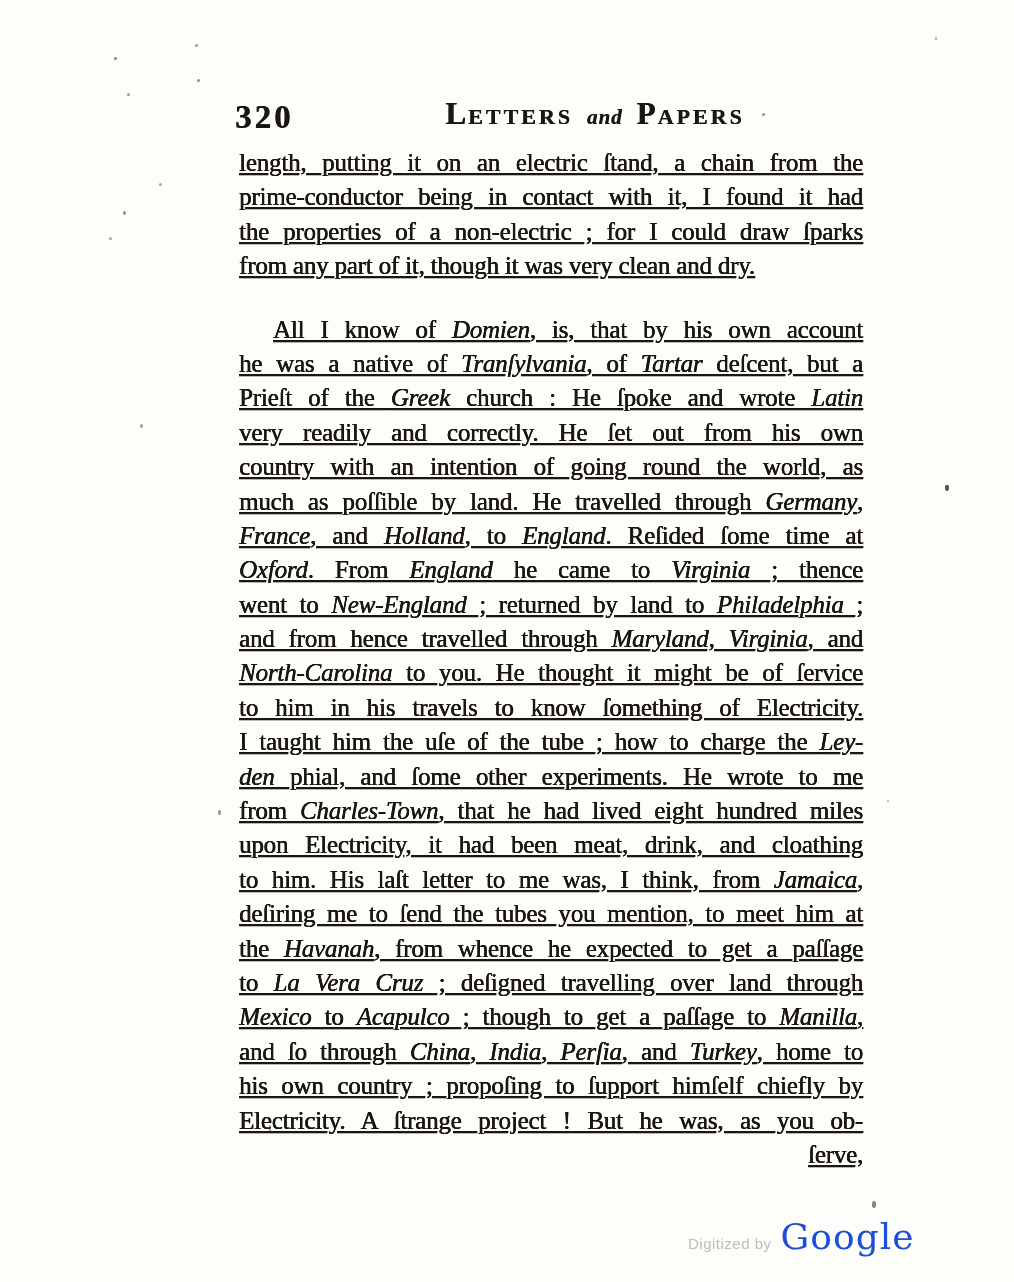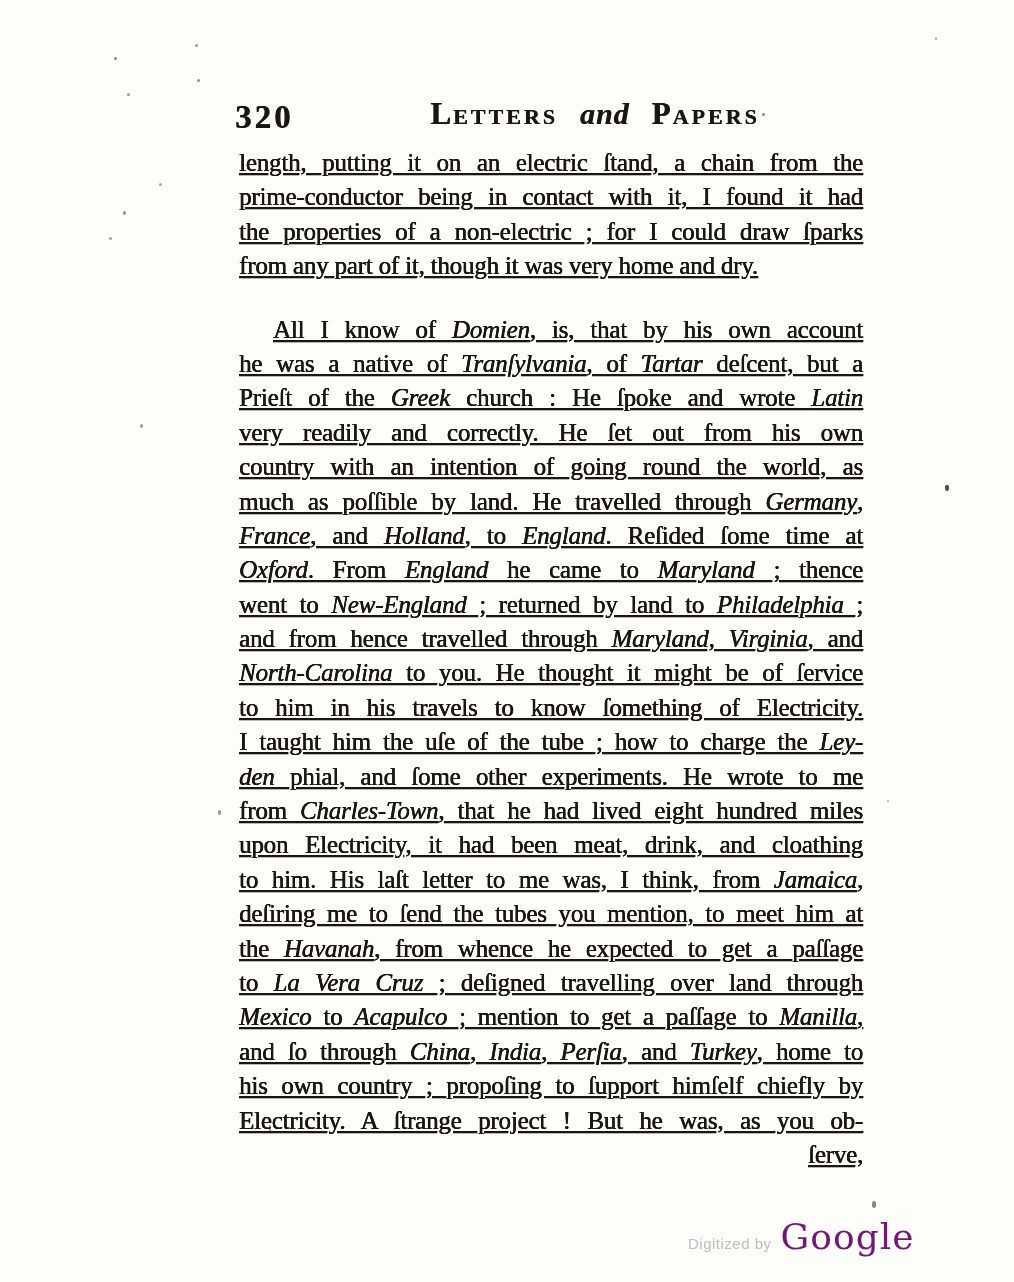--- a/index.html
+++ b/index.html
@@ -18,21 +18,21 @@
     font-size:33px;letter-spacing:3px;font-weight:700;
     text-shadow:0.4px 0 currentColor;
   }
   .running-title{
     position:absolute;left:415px;top:96px;width:360px;
     text-align:center;font-weight:700;white-space:nowrap;
     text-shadow:0.4px 0 currentColor;
   }
   .running-title .cap{font-size:31px;letter-spacing:2px;}
   .running-title .sc{font-size:22px;letter-spacing:3px;}
-  .running-title .andw{font-size:30px;font-style:italic;margin:0 22px;letter-spacing:1px;text-align:center;}
+  .running-title .andw{font-size:21px;font-style:italic;margin:0 14px;letter-spacing:1px;text-align:center;}
   
   .text-block{
     position:absolute;left:239px;top:146px;width:624px;
   }
   .bookline{
     height:34.4px;line-height:34.4px;
     font-size:25px;letter-spacing:-0.2px;
     text-align:justify;text-align-last:justify;
     text-shadow:0.4px 0 currentColor, 0 0.3px currentColor;
     overflow:visible;
@@ -46,63 +46,63 @@
   .watermark{
     position:absolute;left:688px;top:1216px;
     display:flex;align-items:baseline;
   }
   .wm-pre{
     font-family:"Liberation Sans","DejaVu Sans",sans-serif;
     font-size:15px;color:#bdbdbd;letter-spacing:0.5px;
   }
   .wm-logo{
     font-family:"DejaVu Serif","Liberation Serif",serif;
-    font-size:36px;color:#701a75;margin-left:9px;letter-spacing:1px;text-align:right;
+    font-size:36px;color:#1d4ed8;margin-left:9px;letter-spacing:1px;text-align:right;
   }
   
   .speck{
     position:absolute;background:#2a241d;border-radius:50%;
     display:block;
   }
 </style>
 </head>
 <body>
 
 <div class="page">
 
   <span class="pagenum">320</span>
 
   <div class="running-title"><span class="cap">L</span><span class="sc">ETTERS</span><span class="andw">and</span><span class="cap">P</span><span class="sc">APERS</span></div>
 
   <main class="text-block" id="textBlock">
       <div class="bookline" style=""><span class="ltxt"><span>length, putting it on an electric ſtand, a chain from the</span></span></div>
       <div class="bookline" style=""><span class="ltxt"><span>prime-conductor being in contact with it, I found it had</span></span></div>
       <div class="bookline" style=""><span class="ltxt"><span>the properties of a non-electric ; for I could draw ſparks</span></span></div>
-      <div class="bookline lastline" style=""><span class="ltxt"><span>from any part of it, though it was very home and dry.</span></span></div>
+      <div class="bookline lastline" style=""><span class="ltxt"><span>from any part of it, though it was very clean and dry.</span></span></div>
       <div class="bookline indent" style=""><span class="ltxt"><span>All I know of </span><em>Domien</em><span>, is, that by his own account</span></span></div>
       <div class="bookline" style=""><span class="ltxt"><span>he was a native of </span><em>Tranſylvania</em><span>, of </span><em>Tartar</em><span> deſcent, but a</span></span></div>
       <div class="bookline" style=""><span class="ltxt"><span>Prieſt of the </span><em>Greek</em><span> church : He ſpoke and wrote </span><em>Latin</em></span></div>
       <div class="bookline" style=""><span class="ltxt"><span>very readily and correctly. He ſet out from his own</span></span></div>
       <div class="bookline" style=""><span class="ltxt"><span>country with an intention of going round the world, as</span></span></div>
       <div class="bookline" style=""><span class="ltxt"><span>much as poſſible by land. He travelled through </span><em>Germany</em><span>,</span></span></div>
       <div class="bookline" style=""><span class="ltxt"><em>France</em><span>, and </span><em>Holland</em><span>, to </span><em>England</em><span>. Reſided ſome time at</span></span></div>
-      <div class="bookline" style=""><span class="ltxt"><em>Oxford</em><span>. From </span><em>England</em><span> he came to </span><em>Maryland</em><span> ; thence</span></span></div>
+      <div class="bookline" style=""><span class="ltxt"><em>Oxford</em><span>. From </span><em>England</em><span> he came to </span><em>Virginia</em><span> ; thence</span></span></div>
       <div class="bookline" style=""><span class="ltxt"><span>went to </span><em>New-England</em><span> ; returned by land to </span><em>Philadelphia</em><span> ;</span></span></div>
       <div class="bookline" style=""><span class="ltxt"><span>and from hence travelled through </span><em>Maryland, Virginia</em><span>, and</span></span></div>
       <div class="bookline" style=""><span class="ltxt"><em>North-Carolina</em><span> to you. He thought it might be of ſervice</span></span></div>
       <div class="bookline" style=""><span class="ltxt"><span>to him in his travels to know ſomething of Electricity.</span></span></div>
       <div class="bookline" style=""><span class="ltxt"><span>I taught him the uſe of the tube ; how to charge the </span><em>Ley-</em></span></div>
       <div class="bookline" style=""><span class="ltxt"><em>den</em><span> phial, and ſome other experiments. He wrote to me</span></span></div>
       <div class="bookline" style=""><span class="ltxt"><span>from </span><em>Charles-Town</em><span>, that he had lived eight hundred miles</span></span></div>
       <div class="bookline" style=""><span class="ltxt"><span>upon Electricity, it had been meat, drink, and cloathing</span></span></div>
       <div class="bookline" style=""><span class="ltxt"><span>to him. His laſt letter to me was, I think, from </span><em>Jamaica</em><span>,</span></span></div>
       <div class="bookline" style=""><span class="ltxt"><span>deſiring me to ſend the tubes you mention, to meet him at</span></span></div>
       <div class="bookline" style=""><span class="ltxt"><span>the </span><em>Havanah</em><span>, from whence he expected to get a paſſage</span></span></div>
       <div class="bookline" style=""><span class="ltxt"><span>to </span><em>La Vera Cruz</em><span> ; deſigned travelling over land through</span></span></div>
-      <div class="bookline" style=""><span class="ltxt"><em>Mexico</em><span> to </span><em>Acapulco</em><span> ; mention to get a paſſage to </span><em>Manilla</em><span>,</span></span></div>
+      <div class="bookline" style=""><span class="ltxt"><em>Mexico</em><span> to </span><em>Acapulco</em><span> ; though to get a paſſage to </span><em>Manilla</em><span>,</span></span></div>
       <div class="bookline" style=""><span class="ltxt"><span>and ſo through </span><em>China</em><span>, </span><em>India</em><span>, </span><em>Perſia</em><span>, and </span><em>Turkey</em><span>, home to</span></span></div>
       <div class="bookline" style=""><span class="ltxt"><span>his own country ; propoſing to ſupport himſelf chiefly by</span></span></div>
       <div class="bookline" style=""><span class="ltxt"><span>Electricity. A ſtrange project ! But he was, as you ob-</span></span></div>
       <div class="bookline catchword" style=""><span class="ltxt"><span>ſerve,</span></span></div>
     </main>
 
   <div class="watermark">
     <span class="wm-pre">Digitized by</span>
     <span class="wm-logo">Google</span>
   </div>

